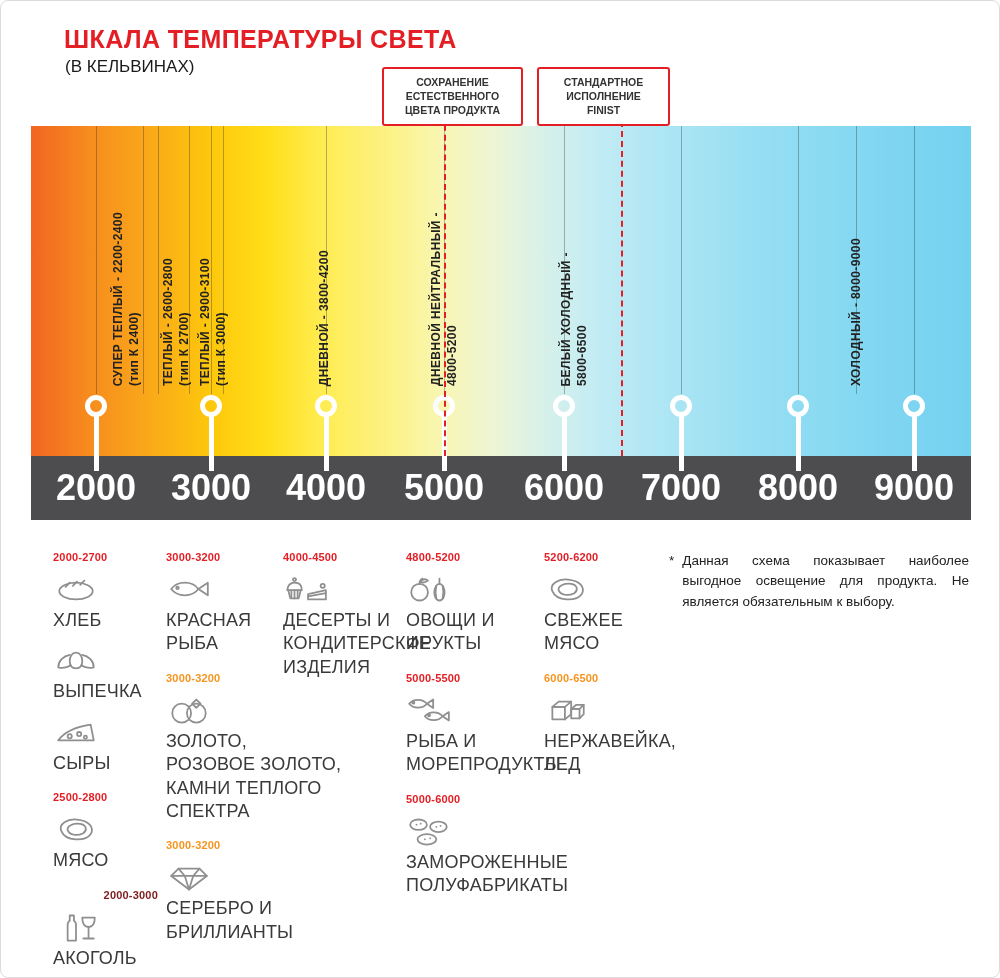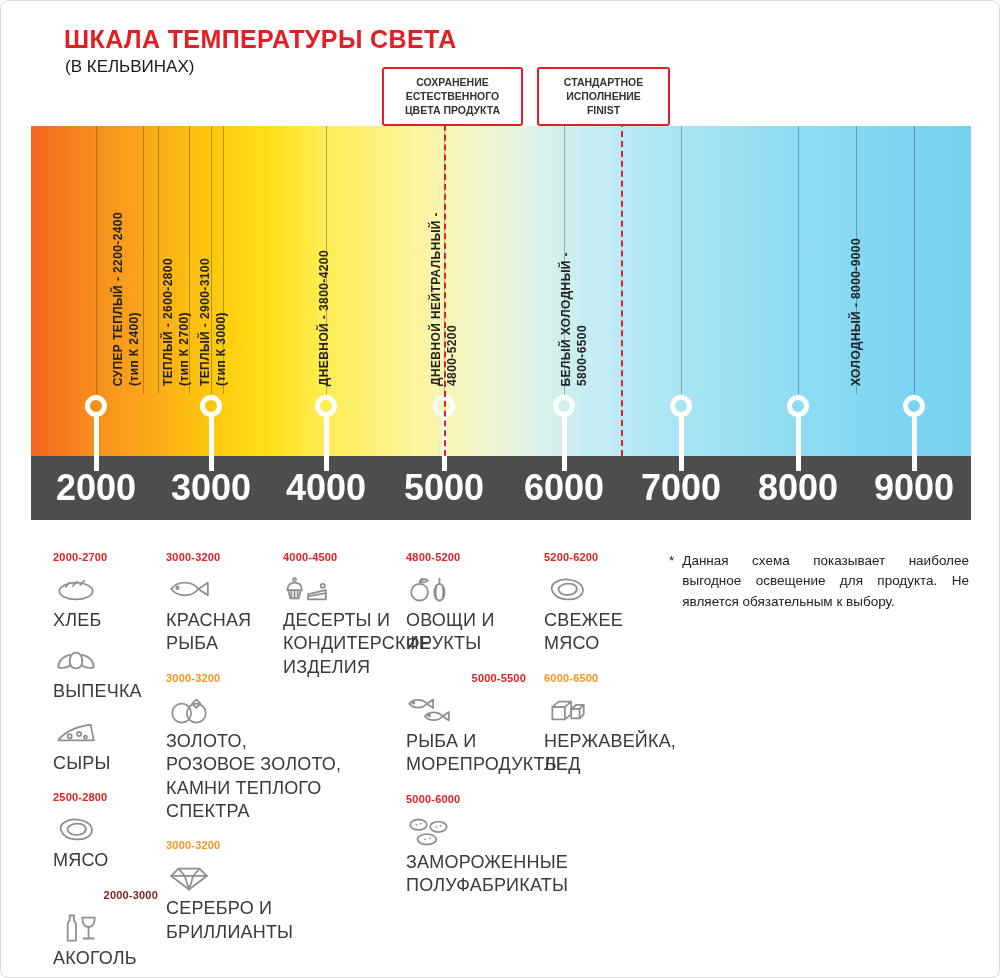--- a/index.html
+++ b/index.html
@@ -208,21 +208,21 @@
               <path d="M13 10 Q13 6 16 5"></path>
               <path d="M13 8 Q18 4 21 7 Q17 10 13 8"></path>
               <path d="M32 10 C26 10 25 26 32 26 C39 26 38 10 32 10 Z"></path>
               <path d="M32 10 V5 M29 12 C28 16 28 20 29 24 M35 12 C36 16 36 20 35 24"></path>
             </svg>
             <div class="plabel">ОВОЩИ И
 ФРУКТЫ</div>
           </div>
         </div>
         <div class="pgroup">
-          <div class="range-header" style="color: rgb(227, 30, 36); text-align: right;">5000-5500</div>
+          <div class="range-header" style="color: rgb(227, 30, 36);">5000-5500</div>
           <div class="pitem">
             <svg viewBox="0 0 44 30" class="picon">
               <path d="M3 9 C7 4 16 4 20 9 C16 14 7 14 3 9 Z"></path>
               <path d="M20 9 L26 5 V13 Z"></path>
               <circle cx="7" cy="8" r="1"></circle>
               <path d="M18 21 C22 16 31 16 35 21 C31 26 22 26 18 21 Z"></path>
               <path d="M35 21 L41 17 V25 Z"></path>
               <circle cx="22" cy="20" r="1"></circle>
             </svg>
             <div class="plabel">РЫБА И

